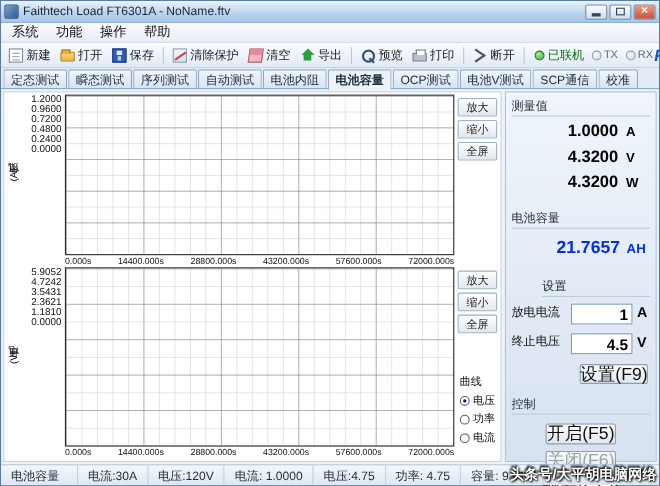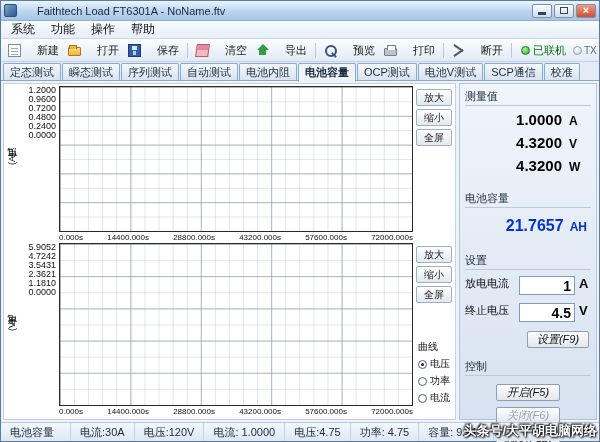--- a/index.html
+++ b/index.html
@@ -1,36 +1,36 @@
 <!DOCTYPE html>
 <html><head>
 <meta charset="utf-8">
 <style>
   * { margin:0; padding:0; box-sizing:border-box; font-family:"Liberation Sans","DejaVu Sans",sans-serif; }
   html,body { width:600px; height:442px; }
   body { position:relative; overflow:hidden; background:#fff; }
   .window { position:absolute; inset:0; border:1px solid #5c7ba1; background:#eef3fa; display:flex; flex-direction:column; }
 
   
-  .titlebar { height:20px; background:linear-gradient(#eaf4fd,#bcd5ee 55%,#a6c5e5); display:flex; align-items:center; padding:0 3px; gap:20px; border-bottom:1px solid #8fb0d4; flex:none; }
+  .titlebar { height:20px; background:linear-gradient(#eaf4fd,#bcd5ee 55%,#a6c5e5); display:flex; align-items:center; padding:0 3px; gap:4px; border-bottom:1px solid #8fb0d4; flex:none; }
   .app-icon { width:13px; height:13px; background:linear-gradient(135deg,#7aa3d0,#30598c); border:1px solid #2c4e77; border-radius:2px; flex:none; }
   .title-text { font-size:11px; color:#16283c; flex:1; white-space:nowrap; overflow:hidden; }
   .winbtns { display:flex; gap:2px; }
   .winbtn { width:20px; height:14px; border:1px solid #7d91a8; border-radius:2px; background:linear-gradient(#fdfefe,#cfdcea); display:flex; align-items:center; justify-content:center; }
   .glyph-min { width:8px; height:3px; background:#345; margin-top:6px; }
   .glyph-max { width:8px; height:7px; border:1px solid #345; }
   .winbtn.close { background:linear-gradient(#ef9b82,#cf4f34); color:#fff; font-weight:bold; font-size:11px; line-height:1; }
 
   
   .menubar { height:18px; display:flex; align-items:center; background:linear-gradient(#f8fbfe,#e7eef7); padding:0 2px; border-bottom:1px solid #cdd9e7; flex:none; }
   .menu-item { font-size:12px; color:#111; padding:1px 8px; }
 
   
   .toolbar { height:23px; display:flex; align-items:center; background:linear-gradient(#fcfdff,#e1eaf5); border-bottom:1px solid #c2d2e4; padding:0 3px; gap:1px; flex:none; }
-  .tbtn { display:flex; align-items:center; gap:16px; padding:2px 4px; font-size:11px; color:#1a1a1a; border-radius:2px; white-space:nowrap; }
+  .tbtn { display:flex; align-items:center; gap:3px; padding:2px 4px; font-size:11px; color:#1a1a1a; border-radius:2px; white-space:nowrap; }
   .tsep { width:1px; height:15px; background:#b9c8da; margin:0 3px; flex:none; }
   .ic { width:13px; height:13px; position:relative; display:inline-block; flex:none; }
   .ic-new { background:#fff; border:1px solid #7a8aa0; }
   .ic-new::before { content:""; position:absolute; left:2px; top:3px; right:2px; height:1px; background:#9aaabb; box-shadow:0 3px 0 #9aaabb,0 6px 0 #9aaabb; }
   .ic-open { background:linear-gradient(#ffd97a,#f0b33a); border:1px solid #a87b1e; margin-top:3px; height:9px; border-radius:1px; }
   .ic-open::before { content:""; position:absolute; top:-3px; left:0; width:6px; height:3px; background:#f0b33a; border:1px solid #a87b1e; border-bottom:none; }
   .ic-save { background:#2f5bb5; border:1px solid #1d3a77; }
   .ic-save::before { content:""; position:absolute; top:1px; left:3px; right:3px; height:4px; background:#dce6f5; }
   .ic-save::after { content:""; position:absolute; bottom:1px; left:4px; right:4px; height:4px; background:#b9c9e8; }
   .ic-clearprot { background:linear-gradient(#f3f6fa,#d7e0ea); border:1px solid #88a0b8; }
@@ -89,21 +89,21 @@
   .meas-row { display:flex; justify-content:flex-end; align-items:baseline; gap:7px; padding:3px 8px 3px 0; }
   .meas-val { font-size:15px; font-weight:bold; color:#000; }
   .meas-unit { font-size:12px; font-weight:bold; color:#000; width:14px; }
   .cap-row { display:flex; justify-content:flex-end; align-items:baseline; gap:6px; padding:7px 4px 8px 0; }
   .cap-val { font-size:16px; font-weight:bold; color:#0030e0; }
   .cap-unit { font-size:12px; font-weight:bold; color:#0030e0; }
   .set-row { display:flex; align-items:flex-start; margin:4px 0; gap:4px; }
   .set-label { flex:1; font-size:11px; color:#111; white-space:nowrap; }
   .set-input { width:56px; height:19px; background:#fff; border:1px solid #7f9db9; font-size:14px; font-weight:bold; color:#000; display:flex; align-items:center; justify-content:flex-end; padding:0 3px; }
   .set-unit { width:12px; font-size:13px; font-weight:bold; color:#000; text-align:left; }
-  .btn { background:linear-gradient(#fdfdfd,#e2e7ed); border:1px solid #8fa0b5; border-radius:2px; font-size:11px; color:#111; display:flex; align-items:center; justify-content:center; white-space:nowrap;font-style:italic; }
+  .btn { background:linear-gradient(#fdfdfd,#e2e7ed); border:1px solid #8fa0b5; border-radius:2px; font-size:16px; color:#111; display:flex; align-items:center; justify-content:center; white-space:nowrap; }
   .set-btn { width:62px; height:18px; margin:5px 2px 3px auto; }
   .ctrl-btn { width:64px; height:19px; margin:6px auto 0; }
   .ctrl-btn.disabled { color:#97a1ac; }
 
   
   .statusbar { height:19px; background:linear-gradient(#f4f8fc,#dde7f1); border-top:1px solid #b9c9dc; display:flex; align-items:center; font-size:11px; color:#1e2a38; flex:none; }
   .sb-item { padding:0 9px; border-right:1px solid #c3d0df; height:100%; display:flex; align-items:center; white-space:nowrap; }
   .sb-item:first-child { min-width:70px; }
 
   .watermark { position:absolute; right:3px; bottom:2px; font-size:13px; font-weight:bold; color:#fff; text-shadow:0 0 2px #000,1px 1px 2px #000,-1px -1px 2px #000; z-index:50; white-space:nowrap; }
@@ -141,20 +141,24 @@
       </div>
     <div class="tbtn">
         <span class="ic ic-open"></span>
         <span>打开</span>
       </div>
     <div class="tbtn">
         <span class="ic ic-save"></span>
         <span>保存</span>
       </div>
     <div class="tsep"></div>
+    <div class="tbtn">
+        <span class="ic ic-clearprot"></span>
+        <span>清除保护</span>
+      </div>
     <div class="tbtn">
         <span class="ic ic-clear"></span>
         <span>清空</span>
       </div>
     <div class="tbtn">
         <span class="ic ic-export"></span>
         <span>导出</span>
       </div>
     <div class="tsep"></div>
     <div class="tbtn">
@@ -298,21 +302,21 @@
         <span class="meas-val">4.3200</span>
         <span class="meas-unit">W</span>
       </div>
 
       <div class="sec-title" style="margin-top:14px;">电池容量</div>
       <div class="cap-row">
         <span class="cap-val">21.7657</span>
         <span class="cap-unit">AH</span>
       </div>
 
-      <div class="sec-title" style="margin-top:10px;">设置</div>
+      <div class="sec-title" style="margin-top:10px;margin-left:28px;">设置</div>
       <div class="set-row">
         <span class="set-label">放电电流</span>
         <div class="set-input">1</div>
         <span class="set-unit">A</span>
       </div>
       <div class="set-row">
         <span class="set-label">终止电压</span>
         <div class="set-input">4.5</div>
         <span class="set-unit">V</span>
       </div>

